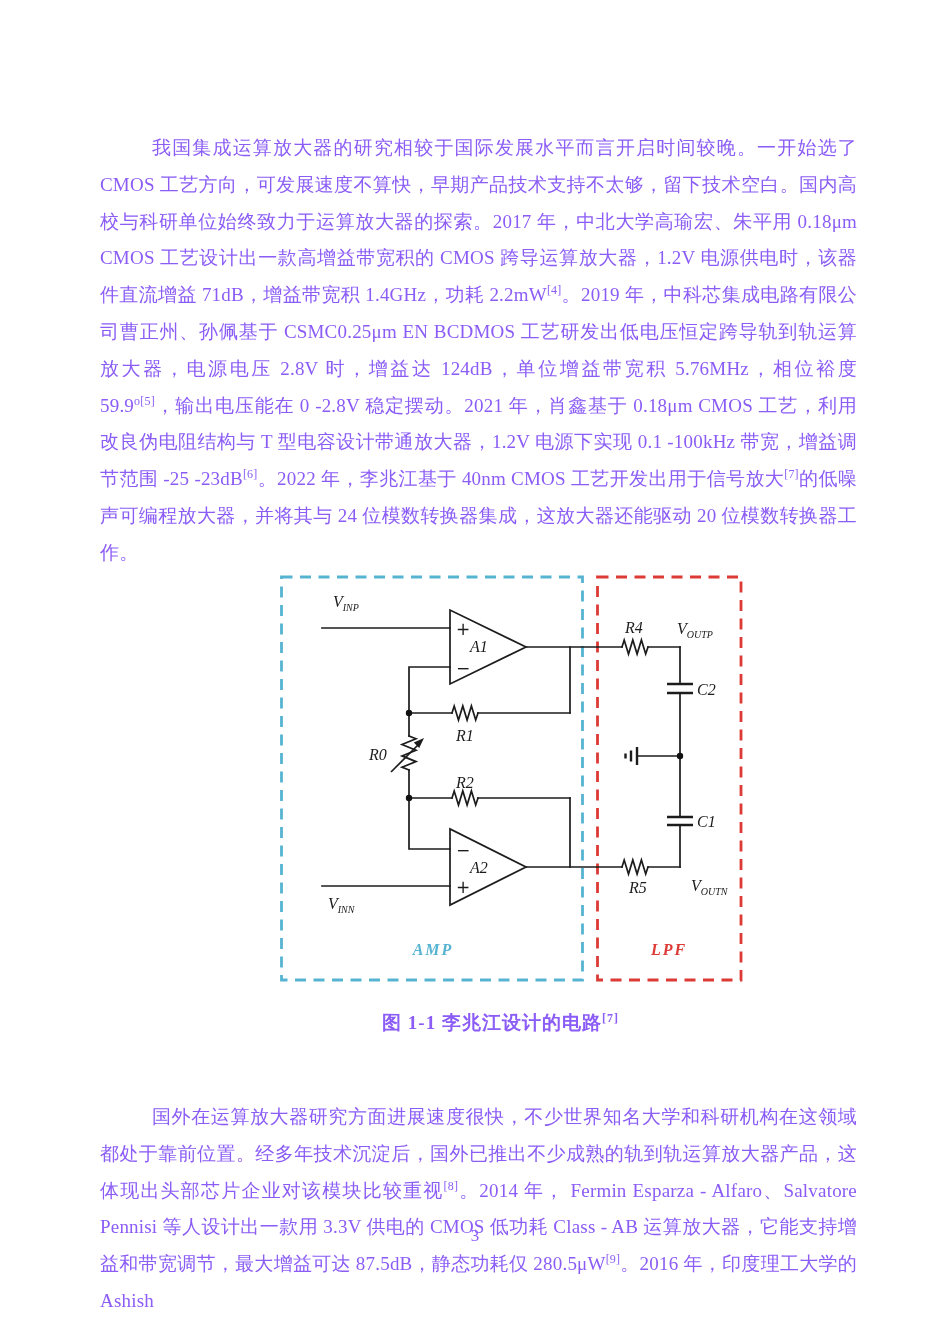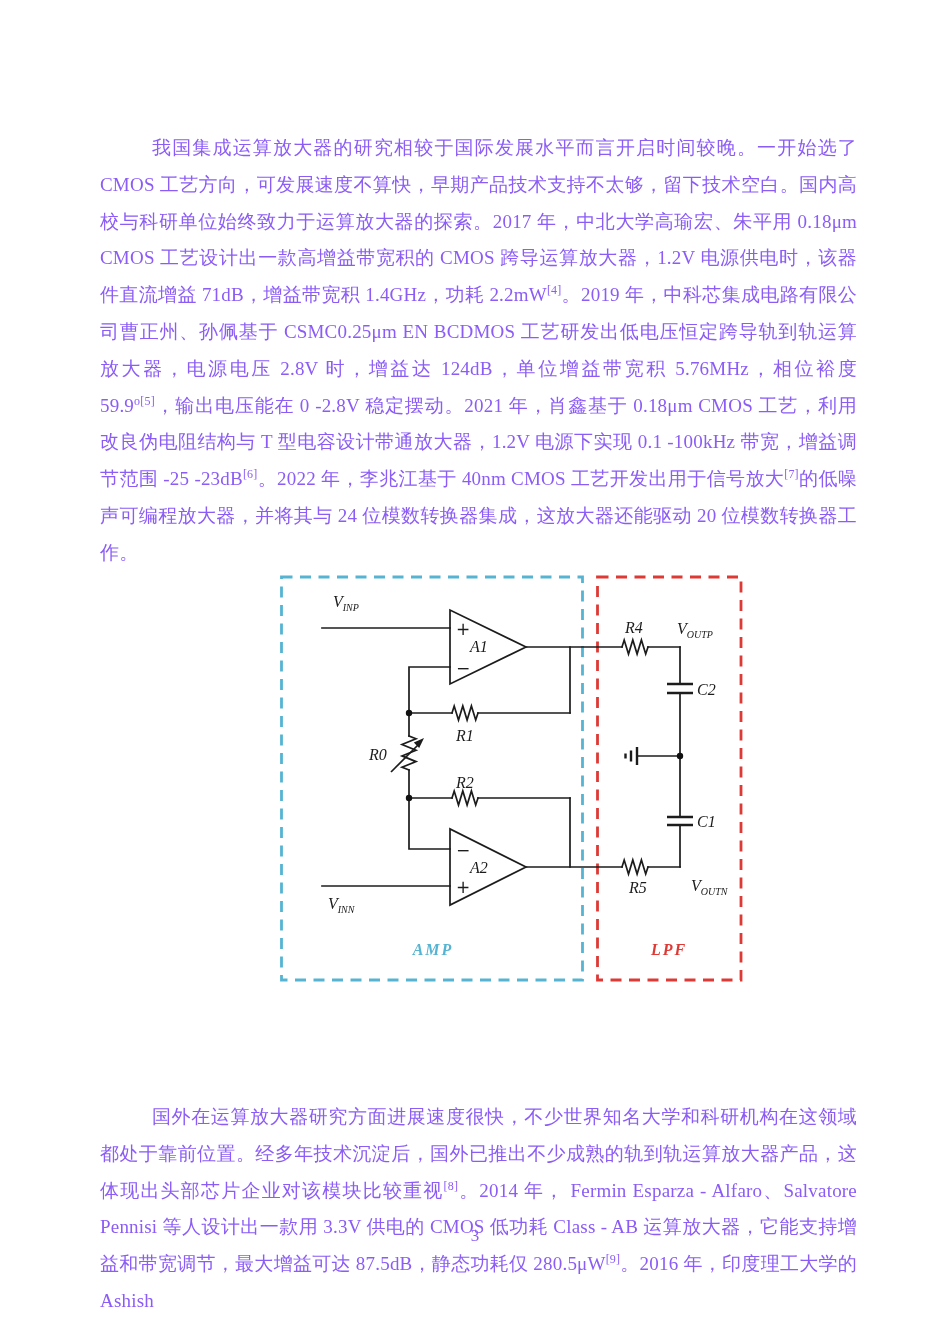--- a/index.html
+++ b/index.html
@@ -123,18 +123,19 @@
       <text class="clabel" x="625" y="650">R4</text>
       <text class="clabel" x="629" y="910">R5</text>
       <text class="clabel" x="697" y="712">C2</text>
       <text class="clabel" x="697" y="844">C1</text>
 
       <text class="regionlabel" x="433" y="972" text-anchor="middle" fill="#56b4d2">AMP</text>
       <text class="regionlabel" x="669" y="972" text-anchor="middle" fill="#dd3a36">LPF</text>
     </svg>
   </div>
 
+  <div class="caption"><span>图 1-1 李兆江设计的电路</span><sup>[7]</sup></div>
 
   <div class="para" id="para2"><span>国外在运算放大器研究方面进展速度很快，不少世界知名大学和科研机构在这领域都处于靠前位置。经多年技术沉淀后，国外已推出不少成熟的轨到轨运算放大器产品，这体现出头部芯片企业对该模块比较重视</span><sup>[8]</sup><span>。2014 年， Fermin Esparza - Alfaro、Salvatore Pennisi 等人设计出一款用 3.3V 供电的 CMOS 低功耗 Class - AB 运算放大器，它能支持增益和带宽调节，最大增益可达 87.5dB，静态功耗仅 280.5μW</span><sup>[9]</sup><span>。2016 年，印度理工大学的 Ashish</span></div>
 
   <div class="page-number">3</div>
 
 </div>
 
 </body></html>

